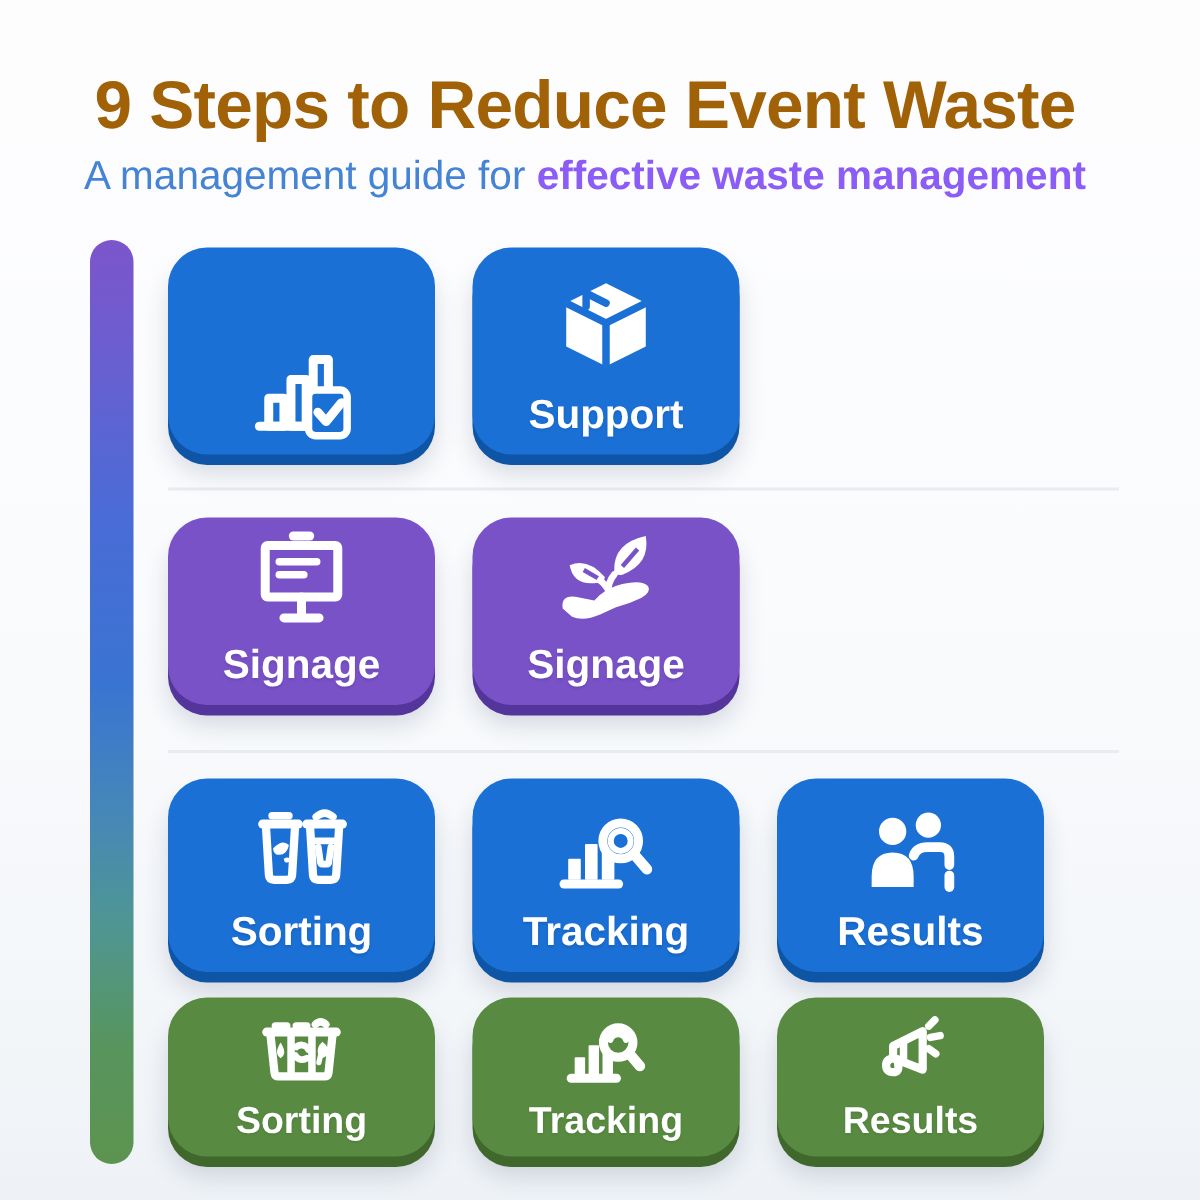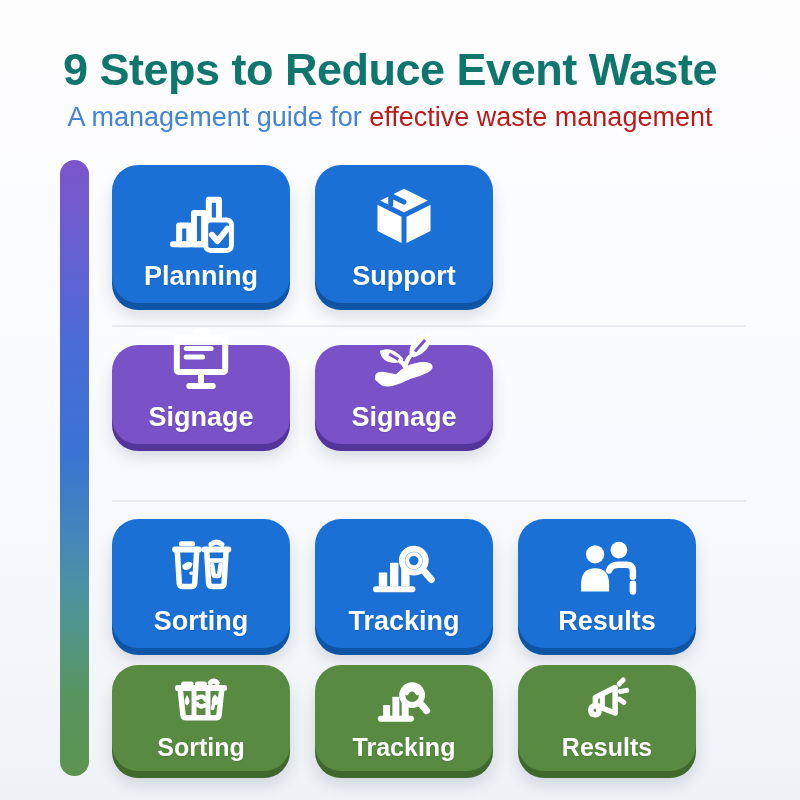--- a/index.html
+++ b/index.html
@@ -6,27 +6,27 @@
   body{
     width:800px;height:800px;overflow:hidden;
     font-family:"Liberation Sans", sans-serif;
     background:linear-gradient(180deg,#fdfdfe 0%,#fafbfd 50%,#f3f6f9 85%,#eef2f6 100%);
   }
   .stage{position:relative;width:800px;height:800px;}
 
   
   .title{
     position:absolute;top:44px;left:0;width:780px;text-align:center;
-    font-size:45px;font-weight:700;color:#0f766e;letter-spacing:-0.5px;
+    font-size:45px;font-weight:700;color:#a16207;letter-spacing:-0.5px;
   }
   .subtitle{
     position:absolute;top:102px;left:0;width:780px;text-align:center;
     font-size:27px;color:#4583d4;font-weight:400;
   }
-  .subtitle .em{font-weight:400;color:#b91c1c;margin-top:13px;}
+  .subtitle .em{font-weight:700;color:#8b5cf6;margin-top:13px;}
 
   
   .accent-bar{
     position:absolute;left:60px;top:160px;width:29px;height:616px;
     border-radius:16px;
     background:linear-gradient(180deg,
       #7c55cb 0%, #6b5ed0 12%, #4a6cd6 30%, #3a74d2 48%,
       #4687b8 62%, #4f9693 74%, #57955e 87%, #5d9350 100%);
   }
 
@@ -43,21 +43,21 @@
   .row4{top:665px;}
 
   .card{
     width:178px;border-radius:26px;
     display:flex;flex-direction:column;align-items:center;justify-content:flex-end;
     color:#fff;
     box-shadow:0 7px 0 var(--card-edge), 0 13px 16px rgba(30,50,90,.16);
     background:var(--card-bg);
   }
   .row1 .card{height:138px;}
-  .row2 .card{height:99px;}
+  .row2 .card{height:125px;}
   .row3 .card{height:129px;}
   .row4 .card{height:106px;}
 
   .row-blue   .card{--card-bg:#1a70d5;--card-edge:#0f55a6;}
   .row-purple .card{--card-bg:#7a52c8;--card-edge:#54359b;}
   .row-green  .card{--card-bg:#588b41;--card-edge:#40672c;}
 
   .card .icon{flex:0 0 auto;margin-bottom:4px;}
   .row1 .icon svg,.row2 .icon svg{width:78px;height:78px;}
   .row3 .icon svg{width:70px;height:70px;}
@@ -92,21 +92,20 @@
       <span class="icon">
         <svg viewBox="0 0 100 100">
           <path class="s" stroke-width="6" d="M14 81 H70"></path>
           <rect class="s" stroke-width="6" x="22" y="57" width="13" height="24"></rect>
           <rect class="s" stroke-width="6" x="41" y="41" width="13" height="40"></rect>
           <rect class="s" stroke-width="6" x="60" y="24" width="13" height="57"></rect>
           <rect x="56" y="50" width="33" height="39" rx="6" style="fill:var(--card-bg)" stroke="#fff" stroke-width="5"></rect>
           <path class="s" stroke-width="6" d="M64 69 l7 8 l13 -16"></path>
         </svg>
       </span>
-      <span class="label">Planning</span>
     </div>
 
     <div class="card">
       <span class="icon">
         <svg viewBox="0 0 100 100">
           <polygon points="50,10 84,27 84,64 50,81 16,64 16,27" fill="#fff"></polygon>
           <path d="M16 27 L50 44 L84 27 M50 44 V81" fill="none" style="stroke:var(--card-bg)" stroke-width="5" stroke-linejoin="round"></path>
           <path d="M33 18.5 L50 27 M33 18.5 V30" fill="none" style="stroke:var(--card-bg)" stroke-width="5" stroke-linecap="round"></path>
         </svg>
       </span>

